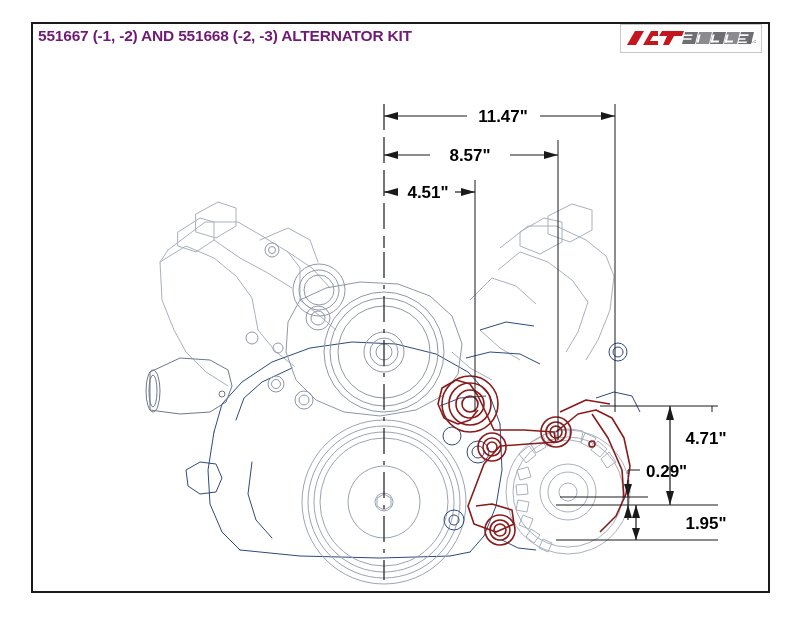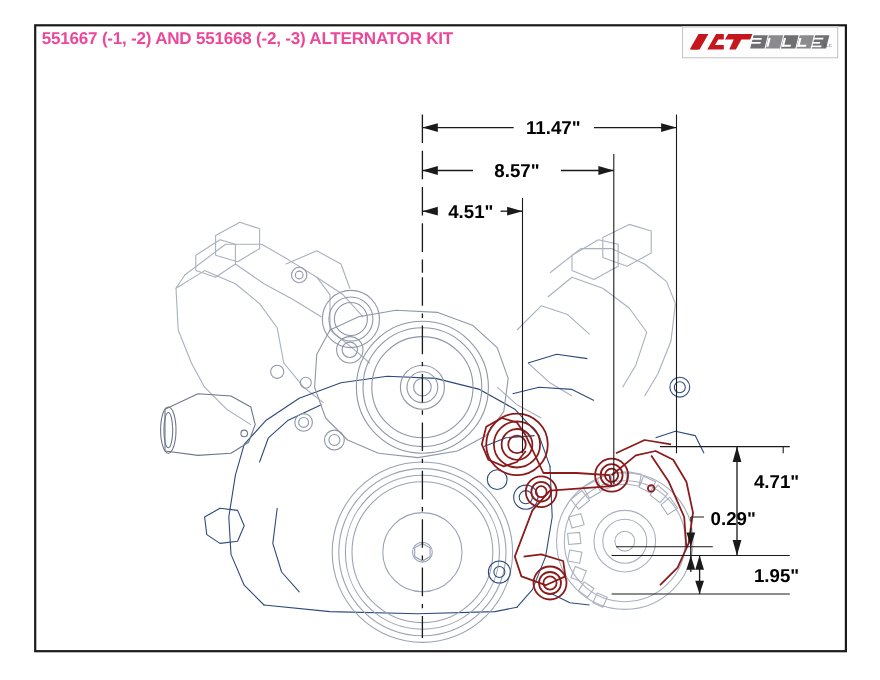--- a/index.html
+++ b/index.html
@@ -1,19 +1,19 @@
 <!DOCTYPE html>
 <html><head>
 <meta charset="utf-8">
 <style>
   html,body{margin:0;padding:0;background:#ffffff;}
   body{width:800px;height:618px;overflow:hidden;font-family:"Liberation Sans",sans-serif;}
   #sheet{position:relative;width:800px;height:618px;background:#fff;}
   #frame{position:absolute;left:31px;top:22px;width:739px;height:571px;border:2px solid #1a1a1a;background:#fff;box-sizing:border-box;}
-  #title{position:absolute;left:38px;top:27px;font-size:15.5px;font-weight:bold;color:#ec4899;letter-spacing:-0.2px;white-space:nowrap;font-family:"Liberation Sans",sans-serif;}
+  #title{position:absolute;left:38px;top:27px;font-size:15.5px;font-weight:bold;color:#701a75;letter-spacing:-0.2px;white-space:nowrap;font-family:"Liberation Sans",sans-serif;}
   #logo-box{position:absolute;left:620px;top:24px;width:140px;height:27px;border:1px solid #c8c8c8;background:#fbfbfb;overflow:hidden;}
   #logo-svg{display:block;}
   #draw{position:absolute;left:0;top:0;width:800px;height:618px;pointer-events:none;}
   .dimtext{font-family:"Liberation Sans",sans-serif;font-weight:bold;font-size:17px;fill:#000;}
 </style>
 </head>
 <body>
 
 <div id="sheet">
 

